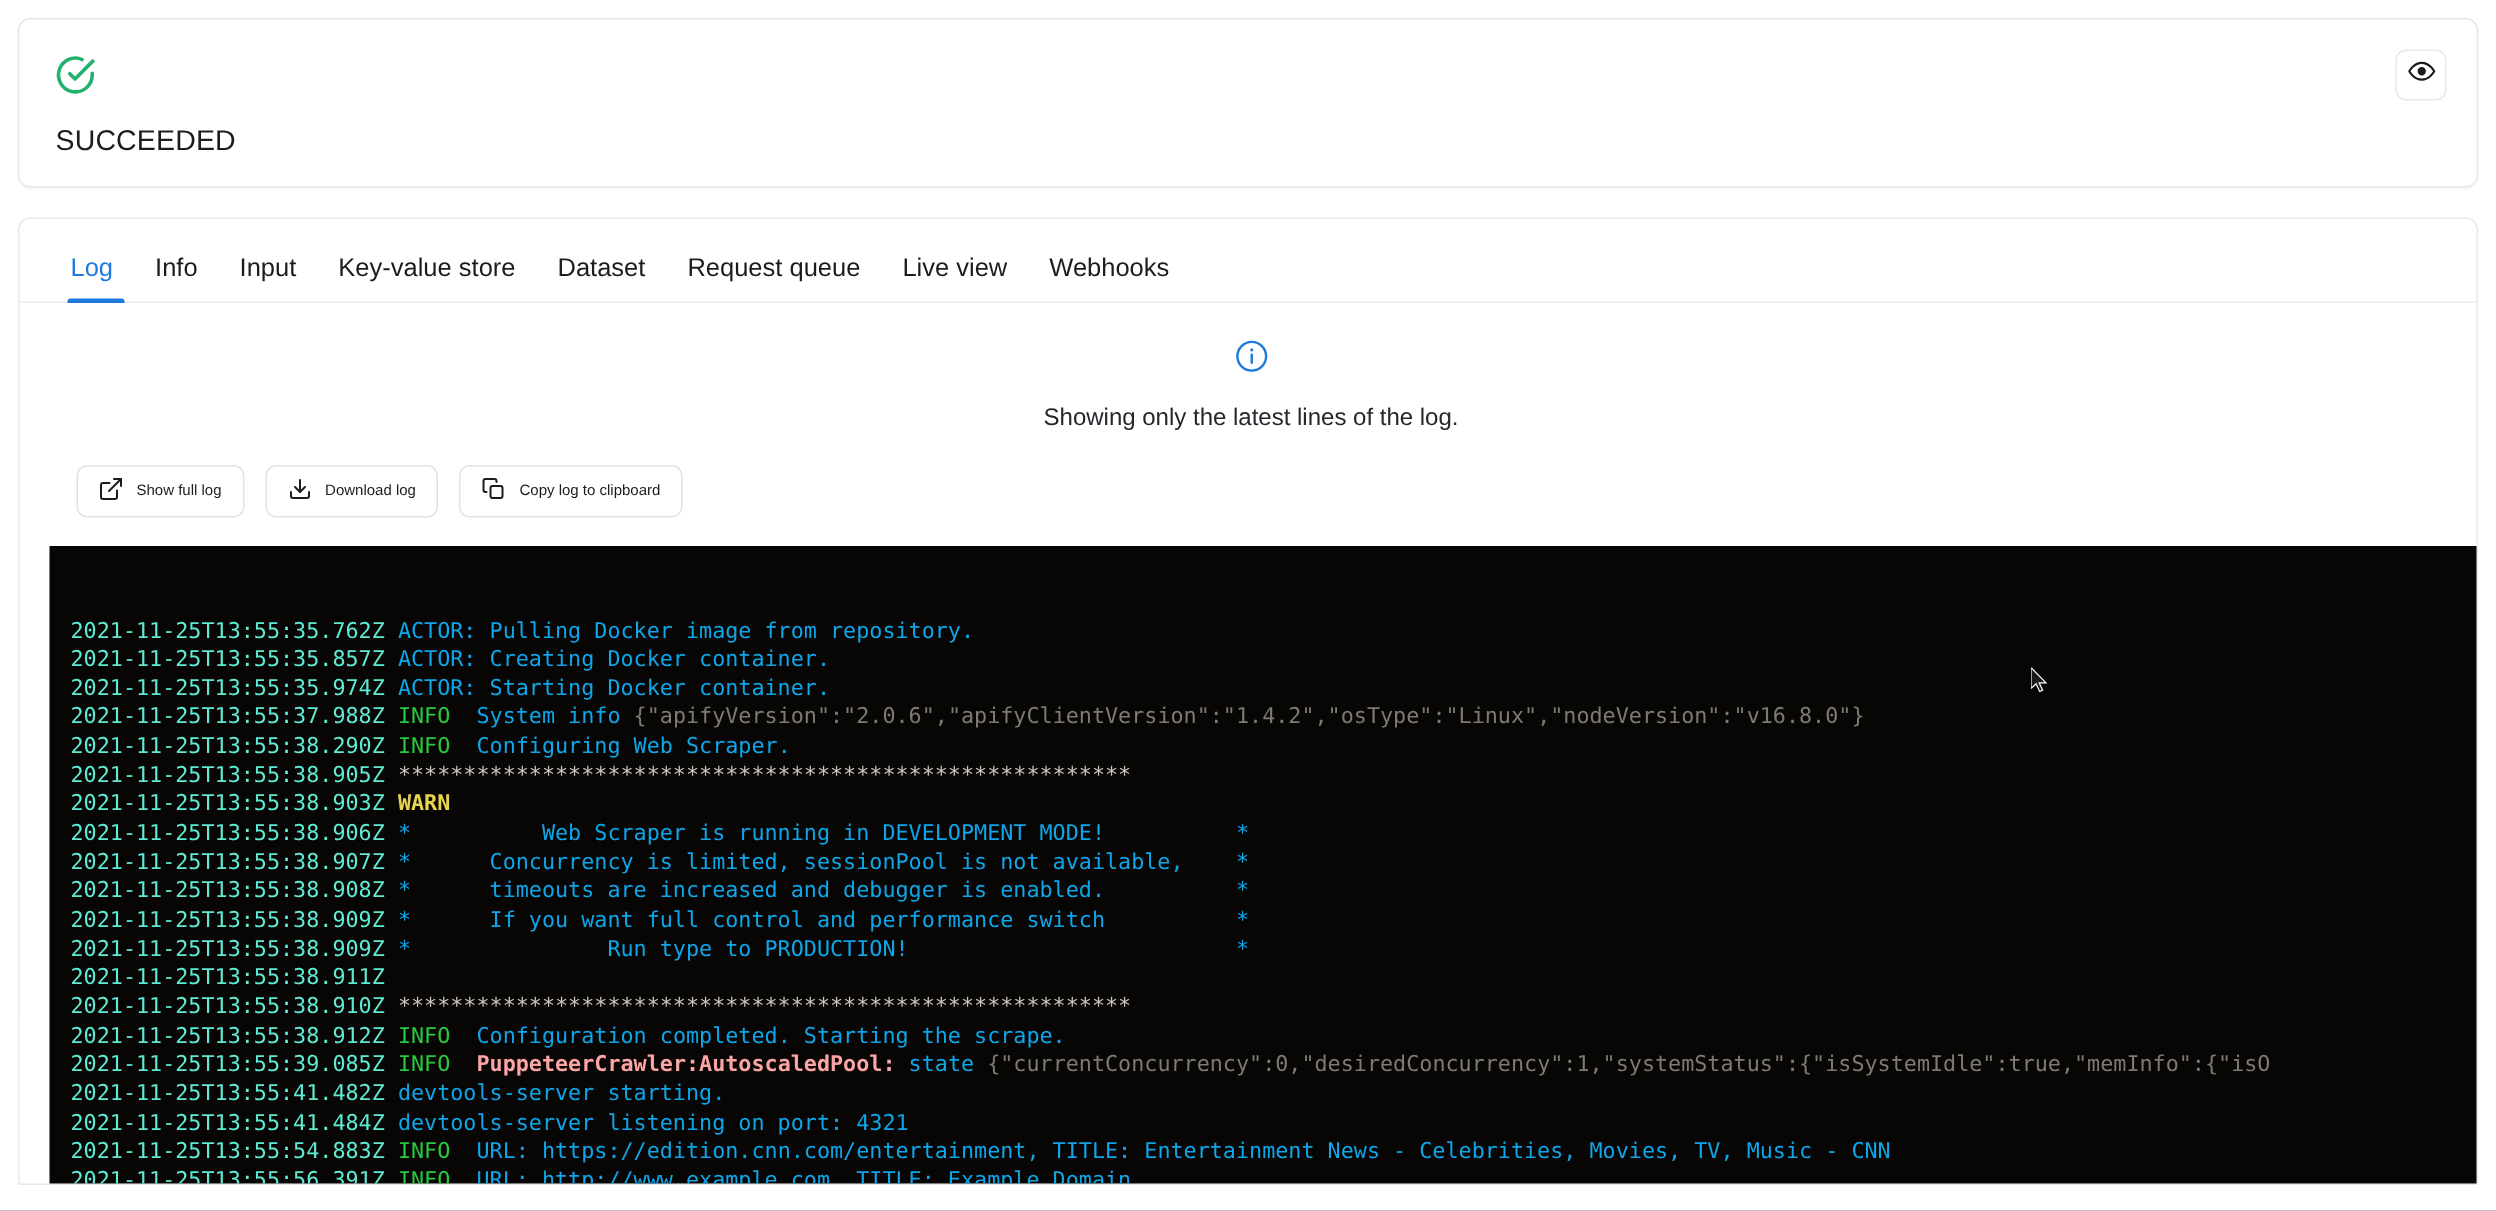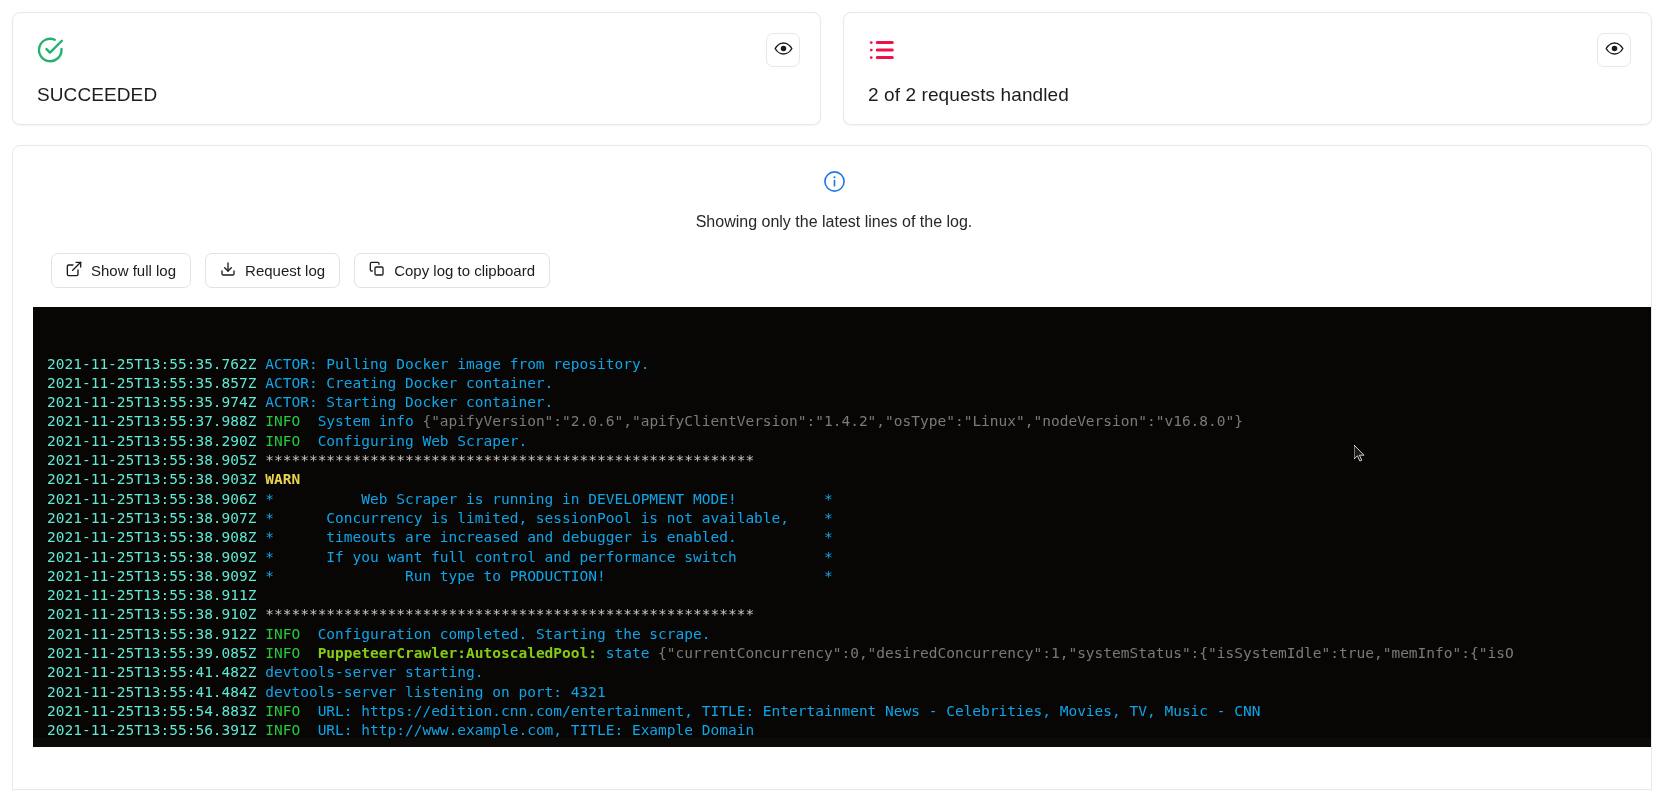--- a/index.html
+++ b/index.html
@@ -117,21 +117,21 @@
   }
   .btn {
     display: inline-flex;
     align-items: center;
     gap: 9px;
     height: 35px;
     padding: 16px 14px;
     border: 1px solid #dfe2e6;
     border-radius: 7px;
     background: #fff;
-    font-size: 15px;
+    font-size: 10px;
     color: #1a1d1f;
     cursor: pointer;
     white-space: nowrap;
     font-family: "Liberation Sans", sans-serif;
   }
 
   
   .log-wrap {
     margin: 19px 0 0 0;
     padding: 0 0 0 20px;
@@ -149,21 +149,21 @@
     white-space: pre;
     color: #d4d4d4;
   }
   .log-inner { padding-left: 14px; }
   .log-line { white-space: pre; }
   .ts   { color: #5eead4; }
   .lvl-info { color: #27c93f; }
   .lvl-warn { color: #e8d44d; font-weight: bold; }
   .msg  { color: #0ea5e9; }
   .dim  { color: #7d7a74; }
-  .logger { color: #84cc16; font-weight: bold; }
+  .logger { color: #fca5a5; font-weight: bold; }
   .stars { color: #c9c5bd; }
 
   .scrollbar-x {
     position: absolute;
     left: 0;
     bottom: 0;
     height: 9px;
     width: 100%;
     background: #0d0b09;
   }
@@ -195,45 +195,34 @@
       <span>
         <svg width="19" height="19" viewBox="0 0 24 24" fill="none" stroke="#1a1d1f" stroke-width="1.8" stroke-linecap="round" stroke-linejoin="round">
           <path d="M1.5 12s3.8-7 10.5-7 10.5 7 10.5 7-3.8 7-10.5 7S1.5 12 1.5 12z"></path>
           <circle cx="12" cy="12" r="2.6" fill="#1a1d1f"></circle>
         </svg>
       </span>
     </div>
   </div>
 
 
-  <div class="card">
-    <span class="card-icon">
-      <svg width="30" height="30" viewBox="0 0 24 24" fill="none" stroke="#f0104a" stroke-width="2.4" stroke-linecap="round">
-        <line x1="9" y1="6" x2="21" y2="6"></line>
-        <line x1="9" y1="12" x2="21" y2="12"></line>
-        <line x1="9" y1="18" x2="21" y2="18"></line>
-        <circle cx="4.2" cy="6" r="1.1" fill="#f0104a" stroke="none"></circle>
-        <circle cx="4.2" cy="12" r="1.1" fill="#f0104a" stroke="none"></circle>
-        <circle cx="4.2" cy="18" r="1.1" fill="#f0104a" stroke="none"></circle>
-      </svg>
-    </span>
-    <div class="card-label">2 of 2 requests handled</div>
-    <div class="eye-btn">
-      <span>
-        <svg width="19" height="19" viewBox="0 0 24 24" fill="none" stroke="#1a1d1f" stroke-width="1.8" stroke-linecap="round" stroke-linejoin="round">
-          <path d="M1.5 12s3.8-7 10.5-7 10.5 7 10.5 7-3.8 7-10.5 7S1.5 12 1.5 12z"></path>
-          <circle cx="12" cy="12" r="2.6" fill="#1a1d1f"></circle>
-        </svg>
-      </span>
-    </div>
-  </div>
 </div>
 
 <div class="panel">
 
+  <div class="tabs">
+    <div class="tab active">Log</div>
+    <div class="tab">Info</div>
+    <div class="tab">Input</div>
+    <div class="tab">Key-value store</div>
+    <div class="tab">Dataset</div>
+    <div class="tab">Request queue</div>
+    <div class="tab">Live view</div>
+    <div class="tab">Webhooks</div>
+  </div>
 
   <div class="notice">
     <span>
       <svg width="23" height="23" viewBox="0 0 24 24" fill="none" stroke="#1f7ae0" stroke-width="1.7">
         <circle cx="12" cy="12" r="10"></circle>
         <line x1="12" y1="11" x2="12" y2="16.5" stroke-linecap="round"></line>
         <circle cx="12" cy="7.6" r="1.1" fill="#1f7ae0" stroke="none"></circle>
       </svg>
     </span>
     <span class="notice-text">Showing only the latest lines of the log.</span>
@@ -252,21 +241,21 @@
     </button>
 
     <button class="btn">
       <span>
         <svg width="16" height="16" viewBox="0 0 24 24" fill="none" stroke="#1a1d1f" stroke-width="2" stroke-linecap="round" stroke-linejoin="round">
           <path d="M21 15v4a2 2 0 0 1-2 2H5a2 2 0 0 1-2-2v-4"></path>
           <polyline points="7 10 12 15 17 10"></polyline>
           <line x1="12" y1="15" x2="12" y2="3"></line>
         </svg>
       </span>
-      <span>Request log</span>
+      <span>Download log</span>
     </button>
 
     <button class="btn">
       <span>
         <svg width="16" height="16" viewBox="0 0 24 24" fill="none" stroke="#1a1d1f" stroke-width="2" stroke-linecap="round" stroke-linejoin="round">
           <rect x="9" y="9" width="12" height="12" rx="2"></rect>
           <path d="M5 15H4a2 2 0 0 1-2-2V4a2 2 0 0 1 2-2h9a2 2 0 0 1 2 2v1"></path>
         </svg>
       </span>
       <span>Copy log to clipboard</span>

